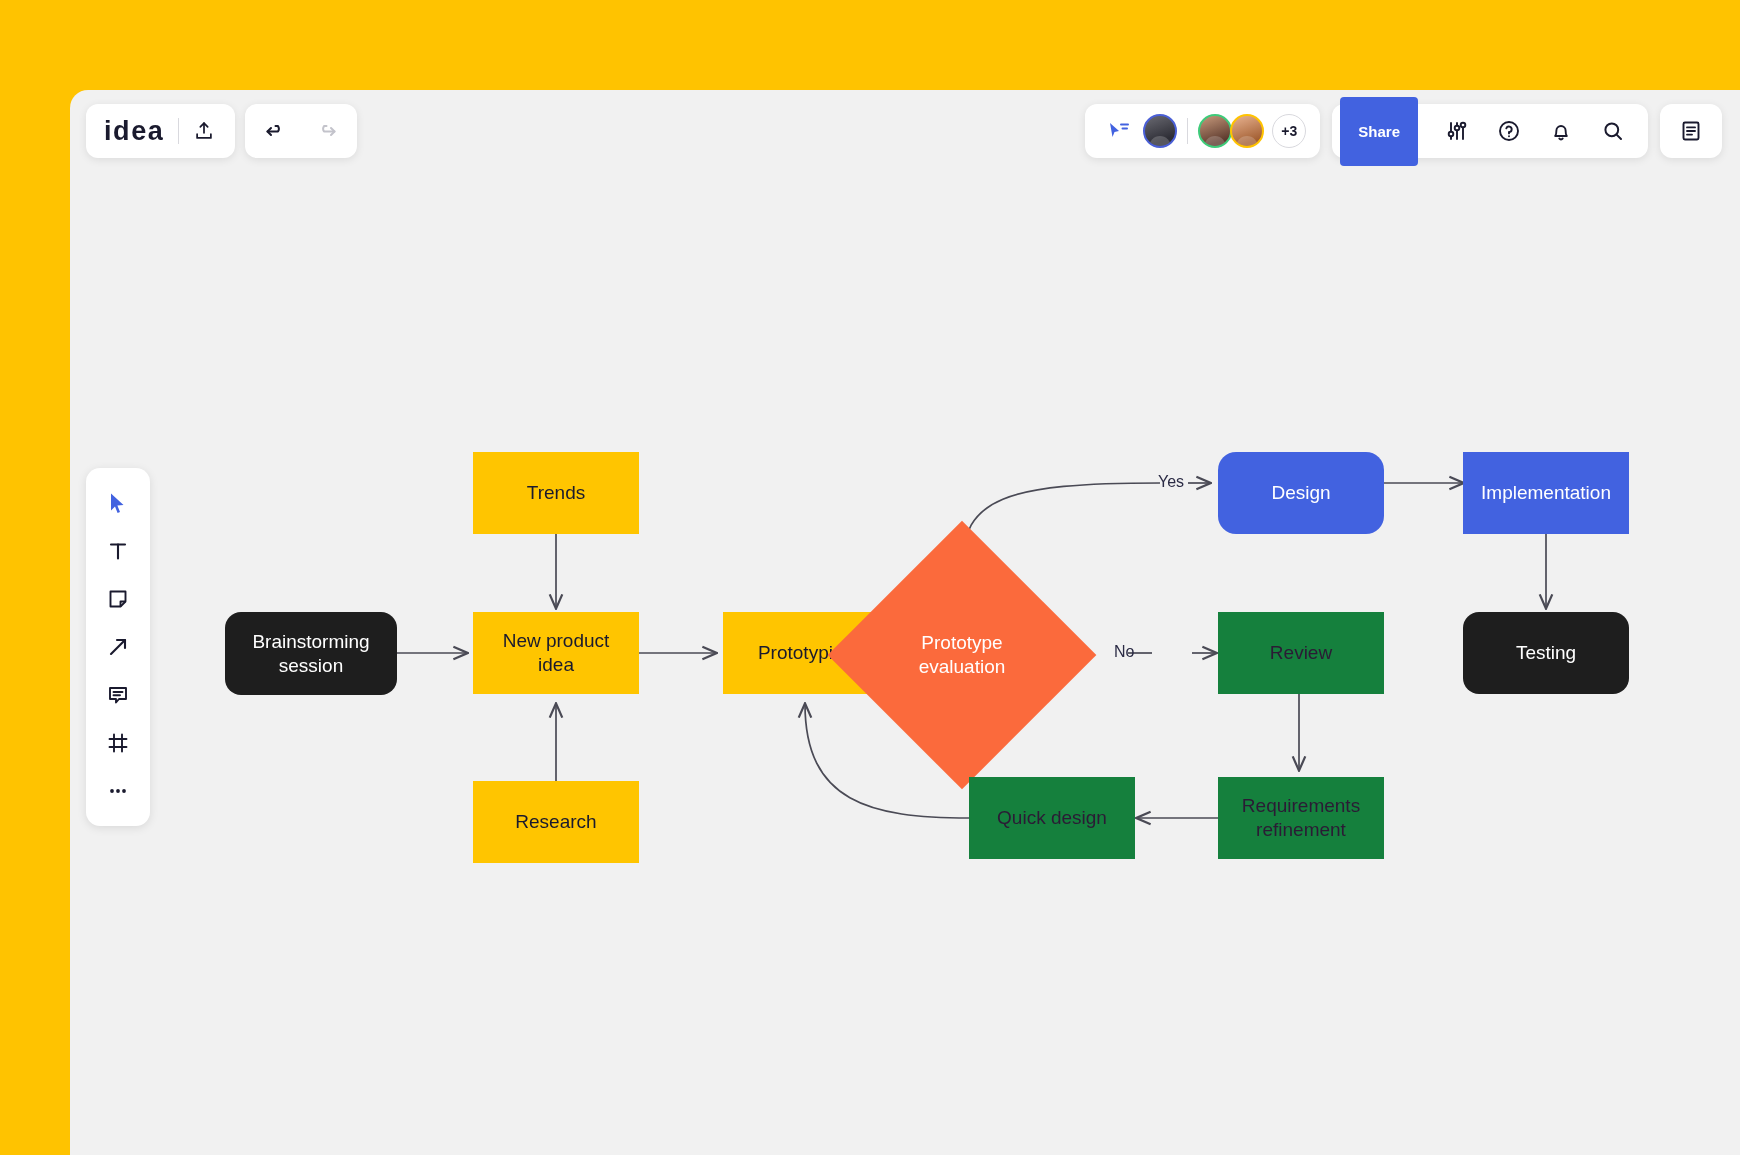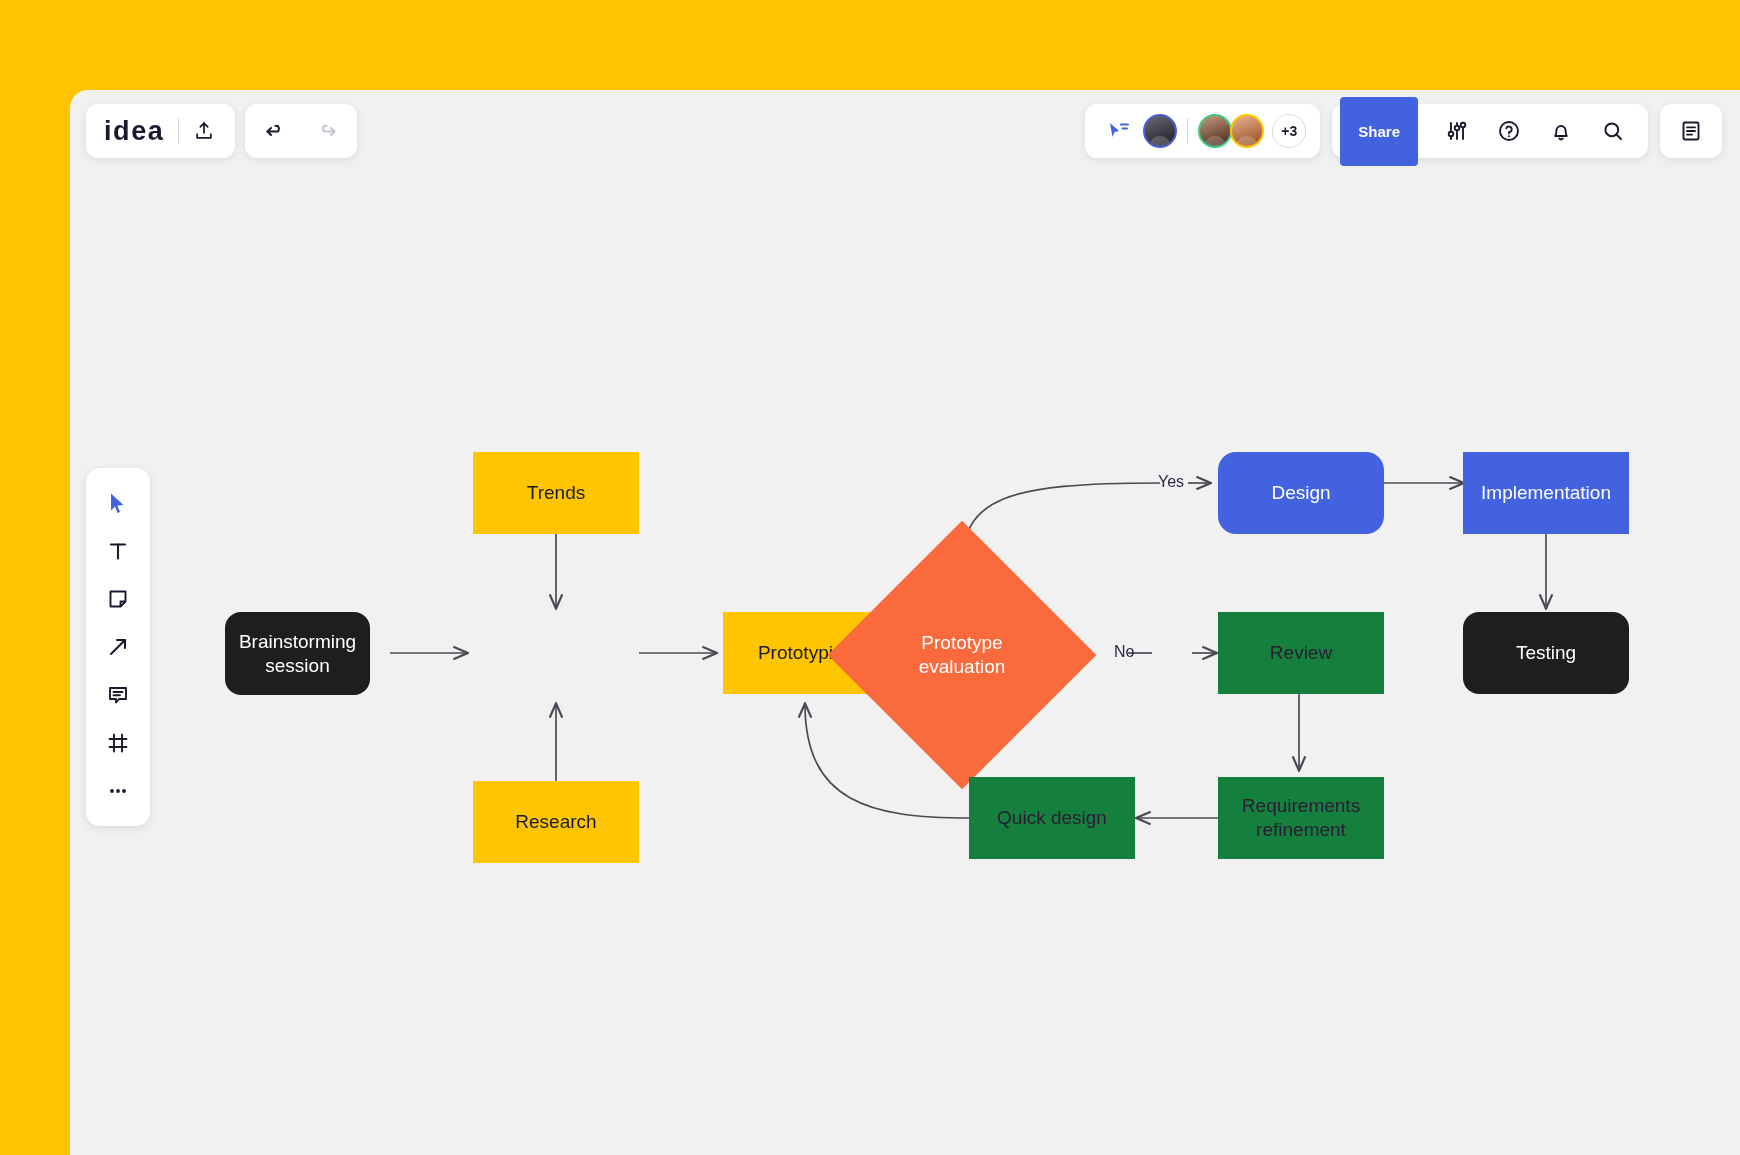--- a/index.html
+++ b/index.html
@@ -247,25 +247,26 @@
       <path d="M1229,604 L1229,680"></path>
 
       <path d="M1148,728 L1067,728"></path>
 
       <path d="M899,728 C800,728 735,712 735,614"></path>
     </g>
   </svg>
 
   <div id="flow-layer">
 
-    <div class="node rounded-dark" style="left:155px; top:522px; width:145px; height:83px;">Brainstorming
+    <div class="node rounded-dark" style="left:155px; top:522px; width:172px; height:83px;">Brainstorming
 session</div>
 
     <div class="node rect-yellow" style="left:403px; top:362px; width:166px; height:82px;">Trends</div>
 
+    <div class="node rect-yellow" style="left:403px; top:522px; width:166px; height:82px;">New product idea</div>
 
     <div class="node rect-yellow" style="left:403px; top:691px; width:166px; height:82px;">Research</div>
 
     <div class="node rect-yellow" style="left:653px; top:522px; width:166px; height:82px;">Prototyping</div>
 
     <div class="node diamond" style="left:797px; top:470px; width:190px; height:190px;">
       <div class="diamond-shape"></div>
       <span>Prototype
 evaluation</span>
     </div>

